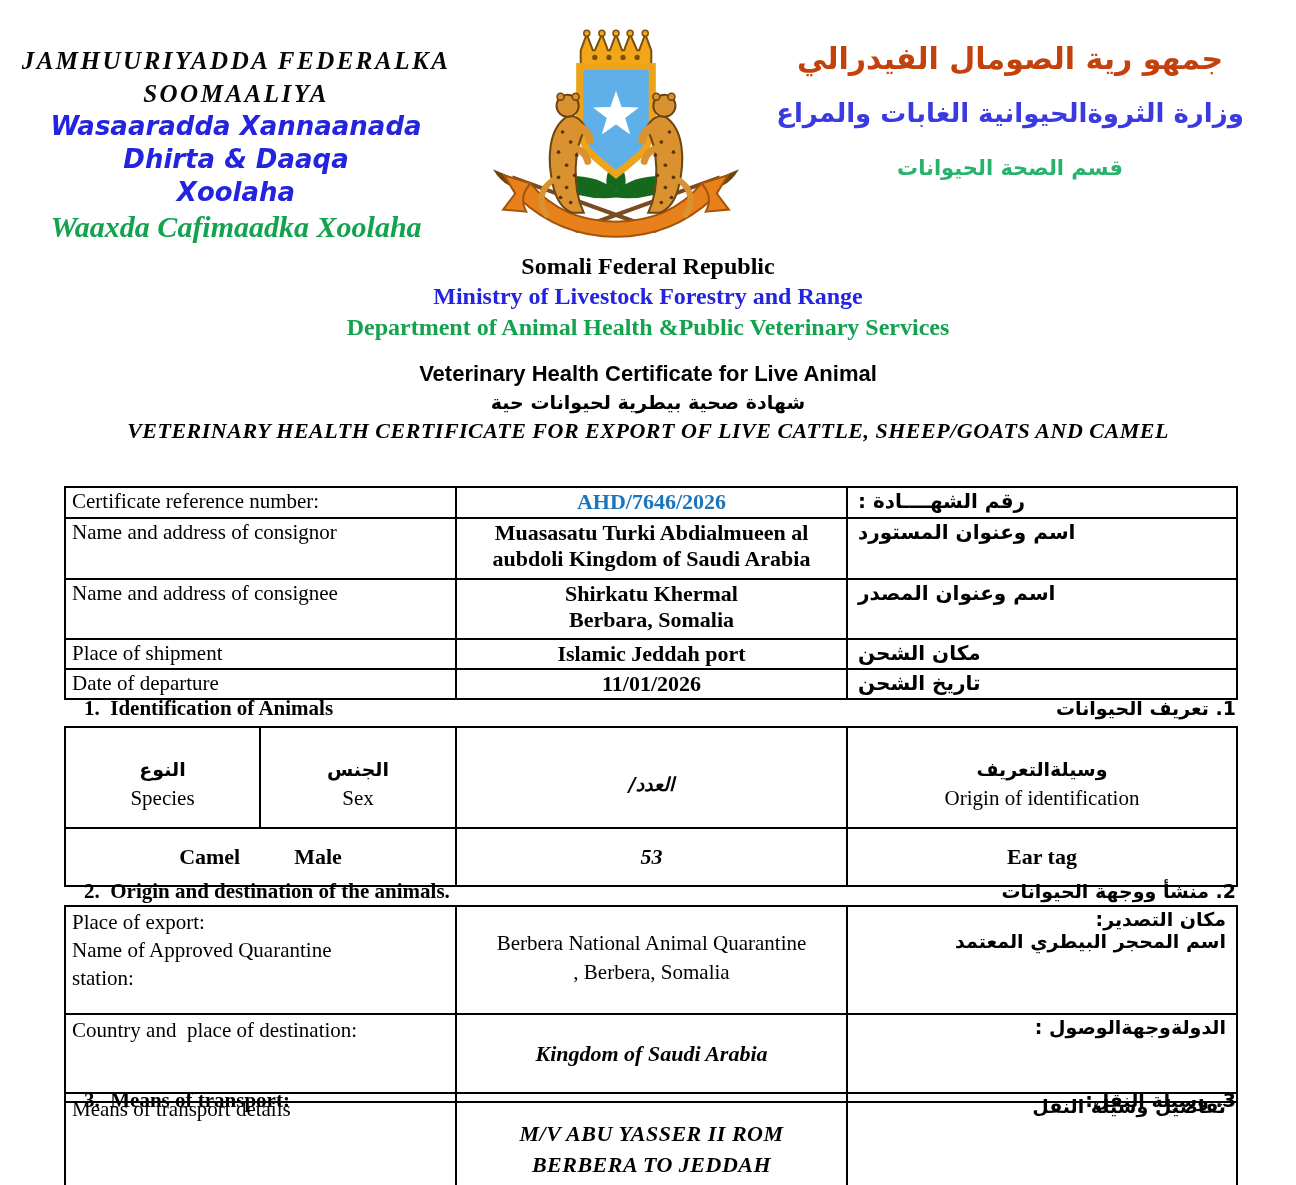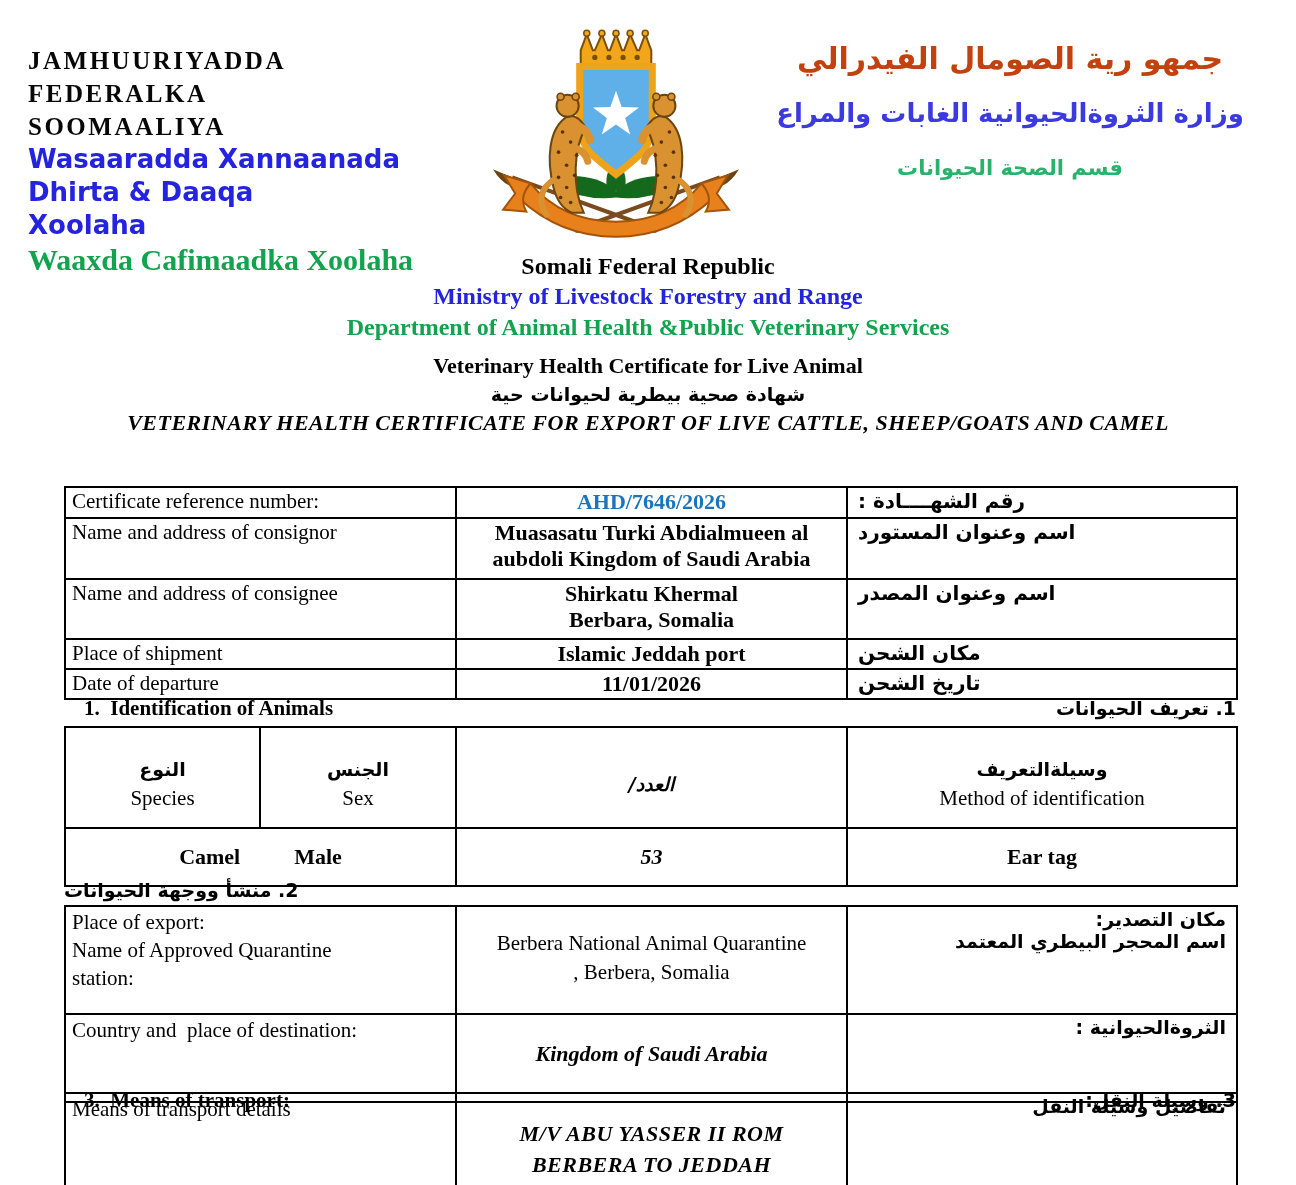--- a/index.html
+++ b/index.html
@@ -1,37 +1,37 @@
 <!DOCTYPE html>
 <html><head>
 <meta charset="utf-8">
 <style>
   html,body{margin:0;padding:0;background:#fff;}
   body{width:1296px;height:1185px;overflow:hidden;font-family:"Liberation Serif",serif;color:#000;}
   .page{position:relative;width:1296px;height:1185px;background:#fff;}
 
   
-  .hdr-left{position:absolute;left:28px;top:44px;width:432px;text-align:left;}
+  .hdr-left{position:absolute;left:20px;top:44px;width:432px;text-align:center;font-style:italic;}
   .hl-deco{font-family:"Liberation Serif",serif;font-weight:bold;font-size:25px;line-height:33px;letter-spacing:2.5px;color:#070707;}
   .hl-blue{font-family:"DejaVu Sans",sans-serif;font-weight:bold;font-size:26px;line-height:33px;color:#2323e0;}
   .hl-green{font-family:"Liberation Serif",serif;font-weight:bold;font-size:30px;line-height:34px;color:#13a24e;margin-top:1px;}
 
   .emblem{position:absolute;left:490px;top:26px;}
 
   .hdr-right{position:absolute;left:760px;top:38px;width:500px;text-align:center;direction:rtl;font-family:"DejaVu Sans",sans-serif;}
   .hr1{font-size:30px;font-weight:bold;color:#c2410c;line-height:42px;}
   .hr2{font-size:26px;font-weight:bold;color:#3a3ae0;margin-top:18px;}
   .hr3{font-size:21px;font-weight:bold;color:#27b36b;margin-top:28px;}
 
   
   .titles{position:absolute;left:0;top:251px;width:1296px;text-align:center;}
   .t1{font-size:24px;font-weight:bold;line-height:30px;}
   .t2{font-size:24px;font-weight:bold;color:#2323e0;line-height:31px;}
   .t3{font-size:24px;font-weight:bold;color:#13a24e;line-height:31px;}
-  .t4{font-family:Liberation Serif, serif;font-size:22px;font-weight:bold;line-height:30px;margin-top:8px;}
+  .t4{font-family:Liberation Sans, sans-serif;font-size:22px;font-weight:bold;line-height:30px;margin-top:16px;}
   .t5{font-family:"DejaVu Sans",sans-serif;direction:rtl;font-size:19px;font-weight:bold;line-height:27px;}
   .t6{font-size:22px;font-weight:bold;font-style:italic;letter-spacing:.5px;line-height:30px;margin-top:0;}
 
   
   table{border-collapse:collapse;table-layout:fixed;}
   td{border:2px solid #000;padding:1px 6px;vertical-align:top;font-size:21px;overflow:hidden;}
   .tbl{position:absolute;left:64px;width:1172px;}
   .ar{font-family:"DejaVu Sans",sans-serif;direction:rtl;}
   .lbl{text-align:left;padding-right:8px;}
   .val{text-align:center;font-weight:bold;font-size:22px;}
@@ -246,34 +246,35 @@
       </td>
       <td>
         <div class="ar-head">الجنس</div>
         <div class="en-head">Sex</div>
       </td>
       <td>
         <div class="ar-head num-ital">العدد/</div>
       </td>
       <td>
         <div class="ar-head">وسيلةالتعريف</div>
-        <div class="en-head">Method of identification</div>
+        <div class="en-head">Origin of identification</div>
       </td>
     </tr>
     <tr class="drow">
       <td colspan="2">
         <span>Camel</span><span class="sp-gap"></span><span>Male</span>
       </td>
       <td class="num-ital">53</td>
       <td>Ear tag</td>
     </tr>
   </tbody>
     </table>
 
   <div id="sec2-hdr" class="sec-hdr">
+    <span class="en">2.&nbsp; Origin and destination of the animals.</span>
     <span class="ar">2. منشأ ووجهة الحيوانات</span>
   </div>
 
   <table id="origin-table" class="tbl">
     <colgroup>
         <col style="width:391px">
         <col style="width:391px">
         <col style="width:390px">
       </colgroup>
     <tbody>
@@ -288,21 +289,21 @@
         <div>, Berbera, Somalia</div>
       </td>
       <td class="ar ar-lbl-r">
         <div>مكان التصدير:</div>
         <div>اسم المحجر البيطري المعتمد</div>
       </td>
     </tr>
     <tr class="r2">
       <td class="plain-left">Country and &nbsp;place of destination:</td>
       <td class="center-bi">Kingdom of Saudi Arabia</td>
-      <td class="ar ar-lbl-r">الثروةالحيوانية :</td>
+      <td class="ar ar-lbl-r">الدولةوجهةالوصول :</td>
     </tr>
   </tbody>
     </table>
 
   <div id="sec3-hdr" class="sec-hdr">
     <span class="en">3.&nbsp; Means of transport:</span>
     <span class="ar">3. وسيلة النقل:</span>
   </div>
 
   <table id="transport-table" class="tbl">

